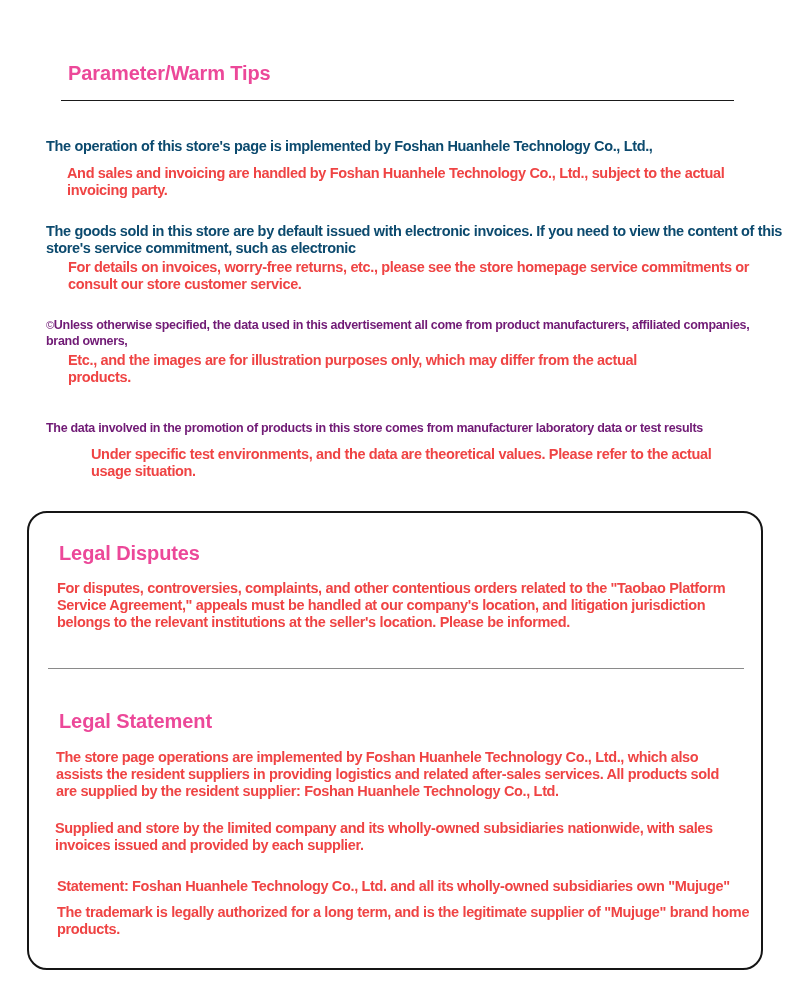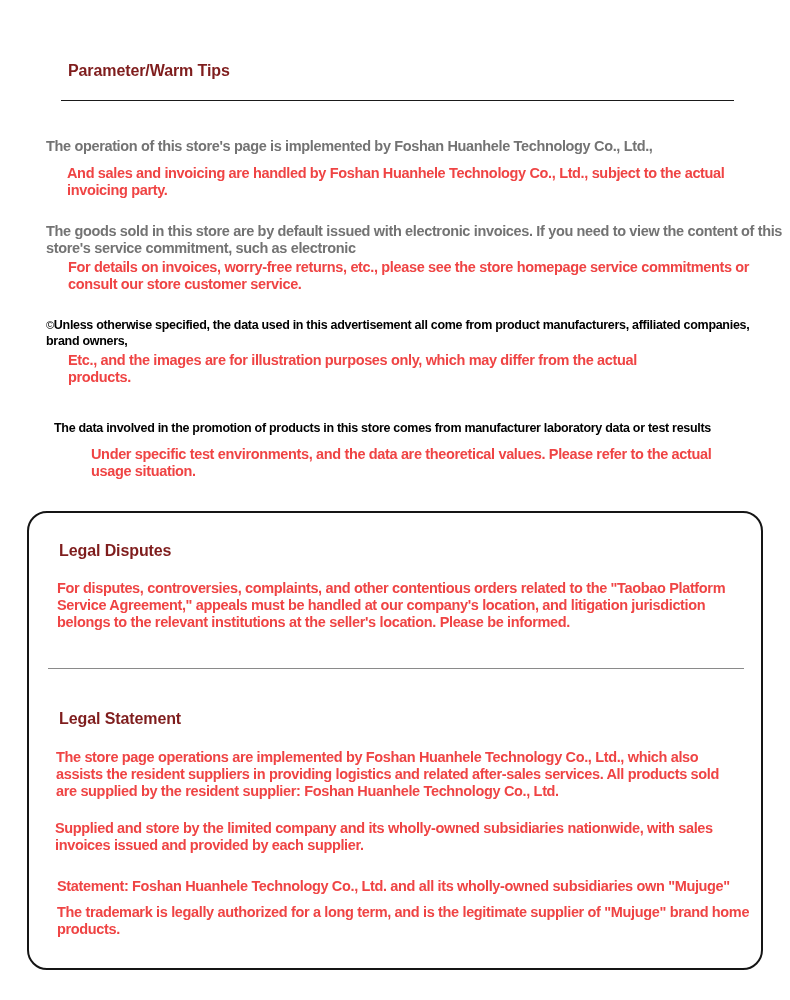--- a/index.html
+++ b/index.html
@@ -3,37 +3,37 @@
 <meta charset="utf-8">
 <style>
   html, body { margin: 0; padding: 0; background: #ffffff; }
   body {
     width: 790px; height: 1000px; position: relative; overflow: hidden;
     font-family: "Liberation Sans", sans-serif;
     color: #2e1f28;
   }
   .abs { position: absolute; }
   .title {
-    font-size: 16px; font-weight: bold; color: #7f1d1d;
+    font-size: 20px; font-weight: bold; color: #ec4899;
     letter-spacing: -0.1px;
   }
   .top-rule {
     left: 61px; top: 100px; width: 673px; height: 0;
     border-top: 1.5px solid #1a1a1a;
   }
   .p-main {
-    font-size: 14.5px; font-weight: bold; color: #737373;
+    font-size: 14.5px; font-weight: bold; color: #0c4a6e;
     line-height: 17px; letter-spacing: -0.35px;
   }
   .p-sub {
     font-size: 14.5px; font-weight: bold; color: #ef4444;
     line-height: 17px; letter-spacing: -0.35px;
   }
   .p-small {
-    font-size: 12.5px; font-weight: bold; color: #000000;
+    font-size: 12.5px; font-weight: bold; color: #701a75;
     line-height: 16px; letter-spacing: -0.3px;
   }
   .legal-box {
     left: 27px; top: 511px; width: 736px; height: 459px;
     border: 2px solid #151515; border-radius: 20px; box-sizing: border-box;
   }
   .box-rule {
     left: 48px; top: 668px; width: 696px; height: 0;
     border-top: 1px solid #8a8a8a;
   }
@@ -49,21 +49,21 @@
 <div class="abs p-sub" style="left:67px; top:165px; width:690px;">And sales and invoicing are handled by Foshan Huanhele Technology Co., Ltd., subject to the actual invoicing party.</div>
 
 <div class="abs p-main" style="left:46px; top:223px; width:740px;">The goods sold in this store are by default issued with electronic invoices. If you need to view the content of this store's service commitment, such as electronic</div>
 <div class="abs p-sub" style="left:68px; top:259px; width:710px;">For details on invoices, worry-free returns, etc., please see the store homepage service commitments or consult our store customer service.</div>
 
 <div class="abs p-small" style="left:46px; top:317px; width:720px;">
   <span class="circle-mark">©</span><span>Unless otherwise specified, the data used in this advertisement all come from product manufacturers, affiliated companies, brand owners,</span>
 </div>
 <div class="abs p-sub" style="left:68px; top:352px; width:610px;">Etc., and the images are for illustration purposes only, which may differ from the actual products.</div>
 
-<div class="abs p-small" style="left:46px; top:420px; width:720px;margin-left:8px;">The data involved in the promotion of products in this store comes from manufacturer laboratory data or test results</div>
+<div class="abs p-small" style="left:46px; top:420px; width:720px;">The data involved in the promotion of products in this store comes from manufacturer laboratory data or test results</div>
 <div class="abs p-sub" style="left:68px; top:446px; width:630px;margin-left:23px;">Under specific test environments, and the data are theoretical values. Please refer to the actual usage situation.</div>
 
 <div class="abs legal-box"></div>
 
 <div class="abs title" style="left:59px; top:542px;">Legal Disputes</div>
 <div class="abs p-sub" style="left:57px; top:580px; width:680px;">For disputes, controversies, complaints, and other contentious orders related to the "Taobao Platform Service Agreement," appeals must be handled at our company's location, and litigation jurisdiction belongs to the relevant institutions at the seller's location. Please be informed.</div>
 
 <div class="abs box-rule"></div>
 
 <div class="abs title" style="left:59px; top:710px;text-align:right;">Legal Statement</div>

